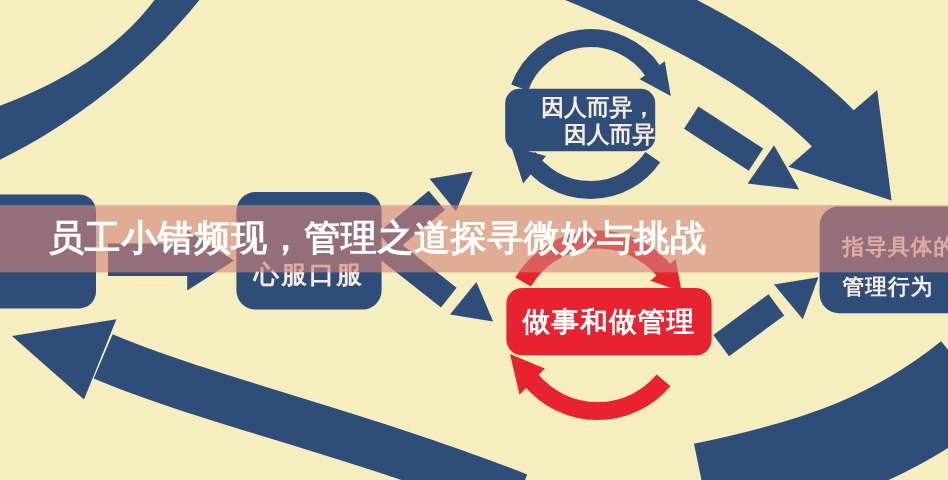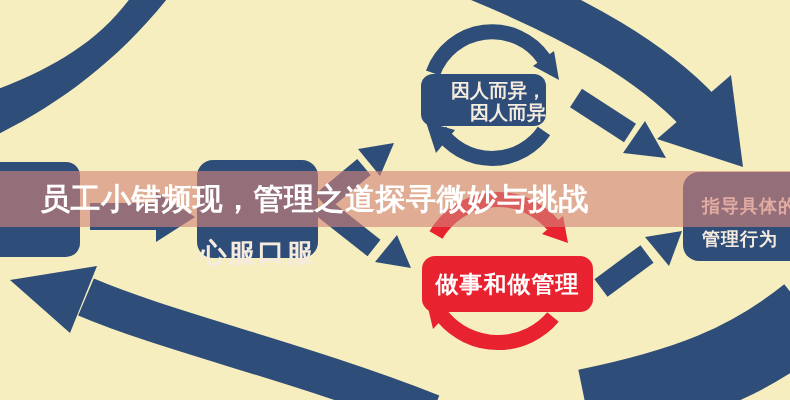--- a/index.html
+++ b/index.html
@@ -11,22 +11,22 @@
   .canvas{position:relative;width:790px;height:400px;background:var(--bg);overflow:hidden;}
   .arrows{position:absolute;left:0;top:0;z-index:1;}
   .node{position:absolute;z-index:2;background:var(--blue);color:var(--warm);
         font-weight:700;box-sizing:border-box;}
   .node .ln{white-space:nowrap;}
   .left-node{left:-36px;top:162px;width:116px;height:95px;border-radius:14px;
         padding:13px 0 0 36px;font-size:19px;line-height:26px;}
   .differ-node{left:421px;top:74px;width:125px;height:52px;border-radius:12px;
         padding:6px 0 0 27px;font-size:19px;line-height:22px;text-align:right;}
   .persuade-node{left:197px;top:160px;width:121px;height:98px;border-radius:16px;
-        padding-top:75px;text-align:center;font-size:27px;letter-spacing:2px;}
-  .manage-node{left:422px;top:256px;width:171px;height:56px;border-radius:13px;
+        padding-top:55px;text-align:center;font-size:21px;letter-spacing:2px;}
+  .manage-node{left:422px;top:240px;width:171px;height:56px;border-radius:13px;
         background:var(--red);color:#fff;display:flex;align-items:center;justify-content:center;
         font-size:23px;letter-spacing:1px;}
   .guide-node{left:683px;top:172px;width:120px;height:89px;border-radius:16px 0 0 16px;
         padding:18px 0 0 19px;font-size:18px;line-height:33px;letter-spacing:1px;}
   .band{position:absolute;left:0;top:171px;width:790px;height:56px;background:var(--band);z-index:3;}
   .title{position:absolute;left:0;top:171px;width:629px;height:56px;z-index:4;
         color:var(--ink);font-weight:700;font-size:30px;line-height:56px;text-align:center;
         letter-spacing:0.5px;white-space:nowrap;}
 </style>
 </head>

